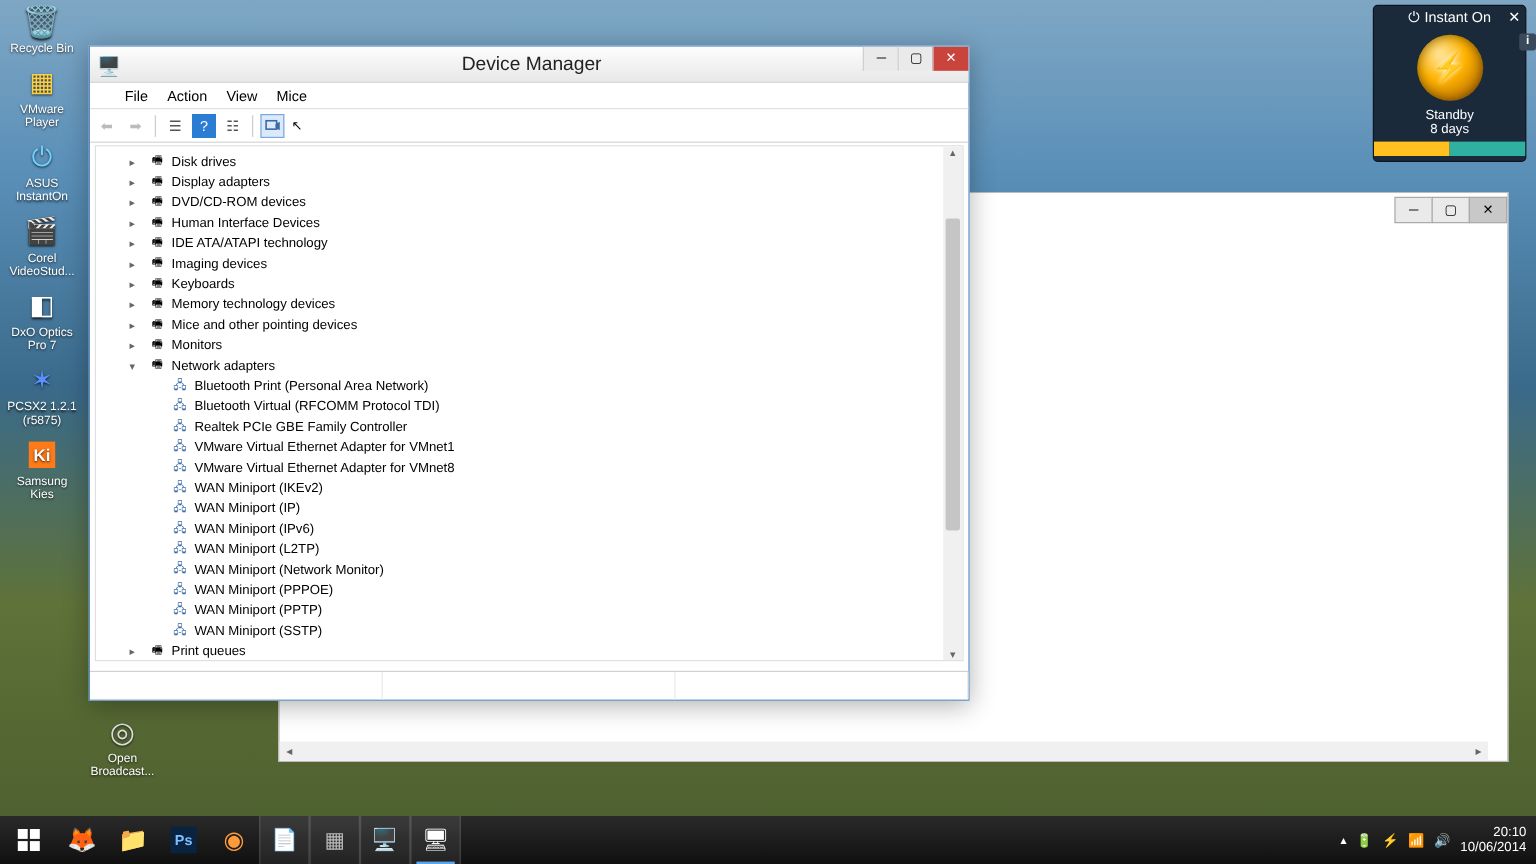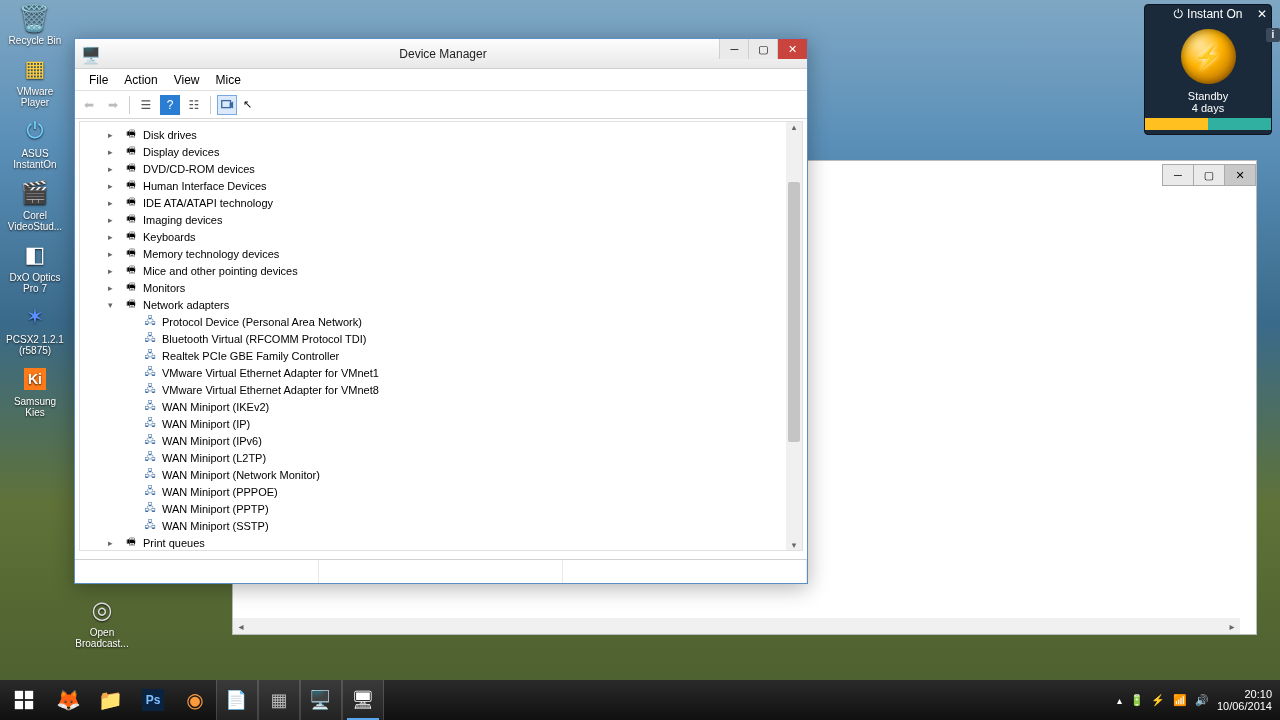--- a/index.html
+++ b/index.html
@@ -30,26 +30,26 @@
   .winbtn.max::before{content:"▢";}
   .winbtn.close{ background:#c8c8c8;}
   .winbtn.close::before{content:"✕";}
   .notepad .content { padding:10px 16px; font-family:"Consolas","Courier New",monospace; font-size:20px; white-space:pre; overflow:hidden; height:420px;}
   .notepad .scroll-h { position:absolute; bottom:0; left:0; right:16px; height:16px; background:#f0f0f0; display:flex; align-items:center;}
   .notepad .scroll-h::before{content:"◂"; width:16px; text-align:center; font-size:10px; color:#666;}
   .notepad .scroll-h::after{content:"▸"; width:16px; text-align:center; font-size:10px; color:#666; margin-left:auto;}
   
   .devmgr { position:absolute; left:74px; top:38px; width:734px; height:546px; background:#fff; border:1px solid #5b8ec4; box-shadow:0 4px 20px rgba(0,0,0,.3);}
   .devmgr .titlebar { height:30px; background:linear-gradient(180deg,#fdfdfd,#e8e8e8); display:flex; align-items:center; position:relative; border-bottom:1px solid #d0d0d0;}
-  .devmgr .title { position:absolute; left:4px; right:0; text-align:center; font-size:12px; color:#222;}
+  .devmgr .title { position:absolute; left:4px; right:0; text-align:center; font-size:16px; color:#222;}
   .devmgr .title-ico{ width:16px; height:16px; margin-left:6px; position:relative; z-index:2;}
   .devmgr .winbtns { position:absolute; right:0; top:0; display:flex; z-index:2;}
   .devmgr .winbtns .winbtn{ width:30px; height:20px; border:none; border-left:1px solid #d0d0d0;}
   .devmgr .winbtns .close{ background:#c8443d; color:#fff;}
-  .devmgr .menubar { height:22px; display:flex; align-items:center; padding-left:6px; font-size:12px; border-bottom:1px solid #e0e0e0;}
+  .devmgr .menubar { height:22px; display:flex; align-items:center; padding-left:21px; font-size:12px; border-bottom:1px solid #e0e0e0;}
   .devmgr .menubar span{ padding:2px 8px; cursor:pointer;}
   .devmgr .toolbar { height:28px; display:flex; align-items:center; padding-left:4px; gap:4px; border-bottom:1px solid #d5d5d5;}
   .toolbtn { width:20px; height:20px; display:flex; align-items:center; justify-content:center; font-size:12px; color:#555; border:1px solid transparent; cursor:pointer;}
   .toolbtn.sel{ border:1px solid #7aa9e0; background:#dbe9fb;}
   .toolbtn.disabled{ color:#bbb; cursor:default;}
   .toolbtn svg{ width:14px; height:14px;}
   .tree { position:absolute; top:82px; left:4px; right:4px; bottom:32px; overflow:hidden; font-size:11px; color:#000; border:1px solid #e0e0e0; padding-top:4px;}
   .tree-scroll{ position:absolute; right:0; top:0; bottom:0; width:16px; background:#f0f0f0;}
   .tree-scroll .thumb{ position:absolute; left:2px; right:2px; top:60px; height:260px; background:#c5c5c5; border-radius:2px;}
   .tree-scroll::before{content:"▴"; display:block; text-align:center; font-size:9px; color:#666;}
@@ -132,21 +132,21 @@
 <div class="instant-on">
   <div class="io-close">✕</div>
   <div class="hd">
       <span>⏻</span>
       <span>Instant On</span>
     </div>
   <div class="orb">
       <span class="bolt">⚡</span>
     </div>
   <div>Standby</div>
-  <div>4 days</div>
+  <div>8 days</div>
   <div class="bar">
     <div style="background:#ffc020"></div>
       <div style="background:#30b0a0"></div>
   </div>
 </div>
 <div class="io-info" style="position:absolute; right:0; top:28px;">i</div>
 
 <div class="notepad">
   <div class="titlebar">
     <div class="winbtn min"></div>
@@ -204,21 +204,21 @@
   </div>
   <div class="tree" id="tree">
       <div class="node">
         <span class="exp">▸</span>
         <span class="ico">🖷</span>
         <span>Disk drives</span>
       </div>
       <div class="node">
         <span class="exp">▸</span>
         <span class="ico">🖷</span>
-        <span>Display devices</span>
+        <span>Display adapters</span>
       </div>
       <div class="node">
         <span class="exp">▸</span>
         <span class="ico">🖷</span>
         <span>DVD/CD-ROM devices</span>
       </div>
       <div class="node">
         <span class="exp">▸</span>
         <span class="ico">🖷</span>
         <span>Human Interface Devices</span>
@@ -253,21 +253,21 @@
         <span class="ico">🖷</span>
         <span>Monitors</span>
       </div>
       <div class="node">
         <span class="exp">▾</span>
         <span class="ico">🖷</span>
         <span>Network adapters</span>
       </div>
       <div class="node child">
         <span class="ico">🖧</span>
-        <span>Protocol Device (Personal Area Network)</span>
+        <span>Bluetooth Print (Personal Area Network)</span>
       </div>
       <div class="node child">
         <span class="ico">🖧</span>
         <span>Bluetooth Virtual (RFCOMM Protocol TDI)</span>
       </div>
       <div class="node child">
         <span class="ico">🖧</span>
         <span>Realtek PCIe GBE Family Controller</span>
       </div>
       <div class="node child">

